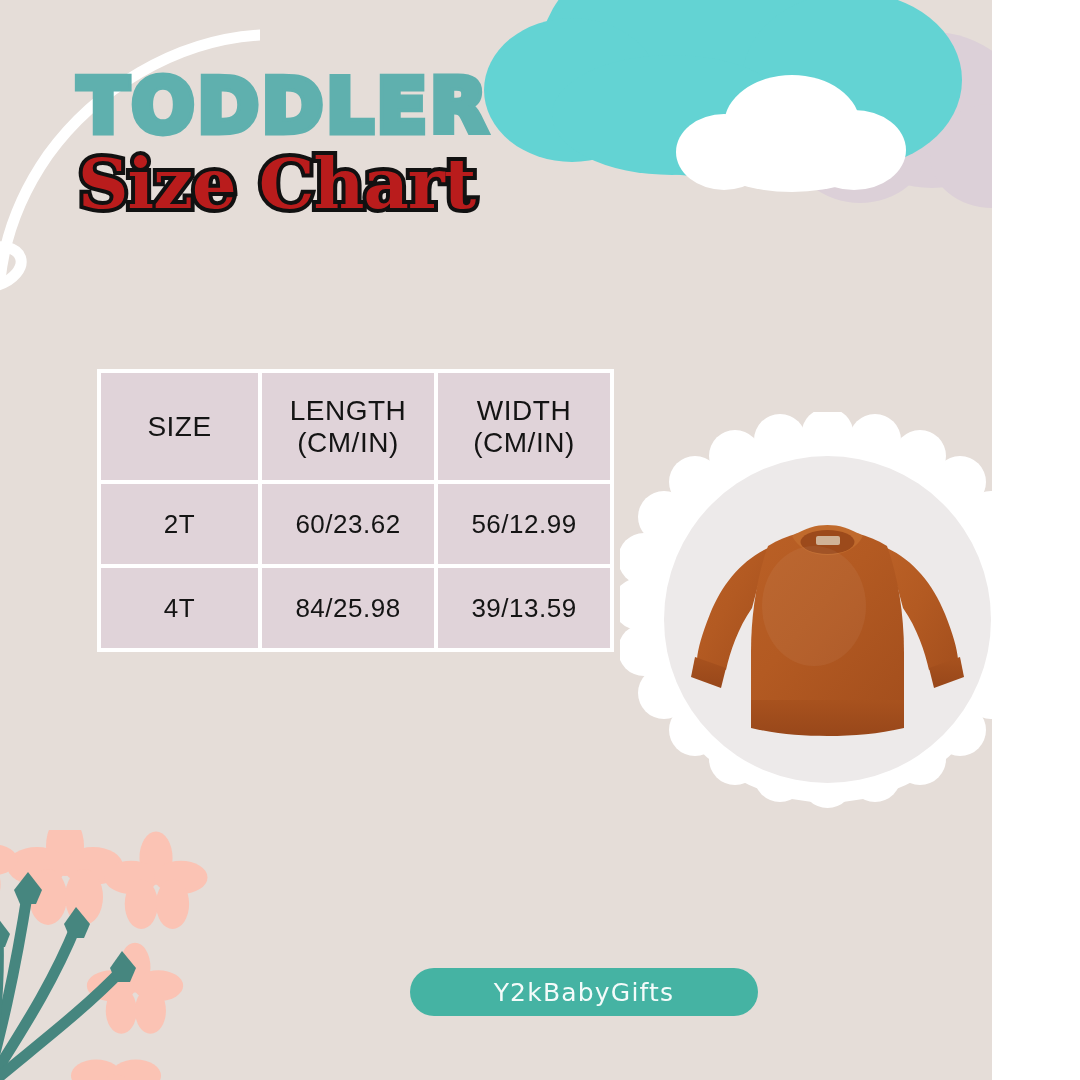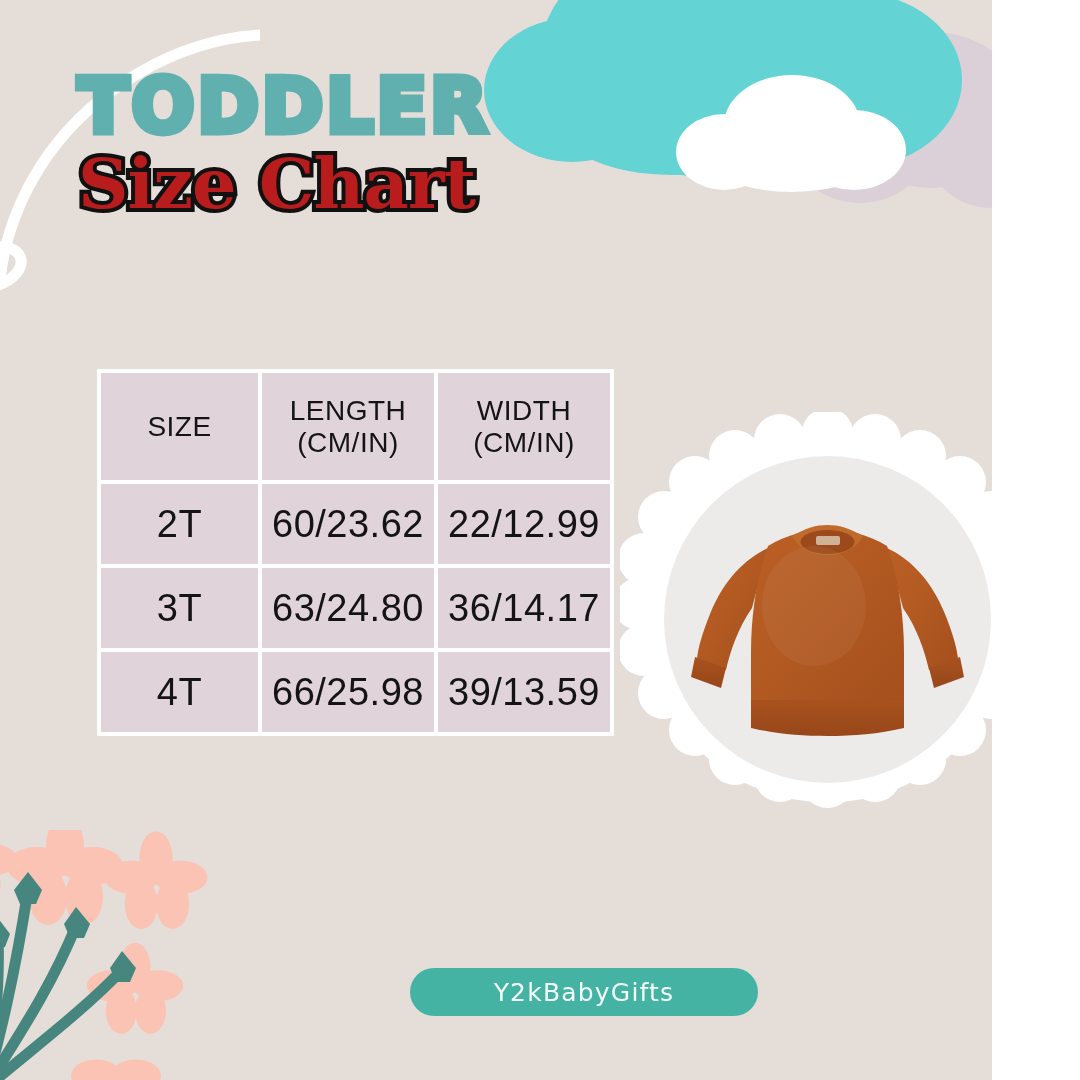--- a/index.html
+++ b/index.html
@@ -70,21 +70,21 @@
     vertical-align:middle;
   }
   #size-table th {
     height:107px;
     font-size:28px;
     line-height:1.12;
     letter-spacing:0.5px;
   }
   #size-table td {
     height:80px;
-    font-size:38px;
+    font-size:26px;
     letter-spacing:0.5px;
   }
   #size-table col.c-size   { width:157px; }
   #size-table col.c-width  { width:172px; }
   #size-table col.c-length { width:172px; }
 
   
   #photo-frame {
     position:absolute;
     left:620px; top:412px;
@@ -226,30 +226,25 @@
         <th>
           <span>WIDTH</span><br>
           <span>(CM/IN)</span>
         </th>
       </tr>
     </thead>
     <tbody>
       <tr>
         <td>2T</td>
         <td>60/23.62</td>
-        <td>22/12.99</td>
-      </tr>
-      <tr>
-        <td>3T</td>
-        <td>63/24.80</td>
-        <td>36/14.17</td>
+        <td>56/12.99</td>
       </tr>
       <tr>
         <td>4T</td>
-        <td>66/25.98</td>
+        <td>84/25.98</td>
         <td>39/13.59</td>
       </tr>
     </tbody>
   </table>
 
   <div id="photo-frame">
     <svg viewBox="0 0 415 415" width="415" height="415">
       <g fill="#FFFFFF">
         <circle cx="207.5" cy="207.5" r="183"></circle>
         <g>

